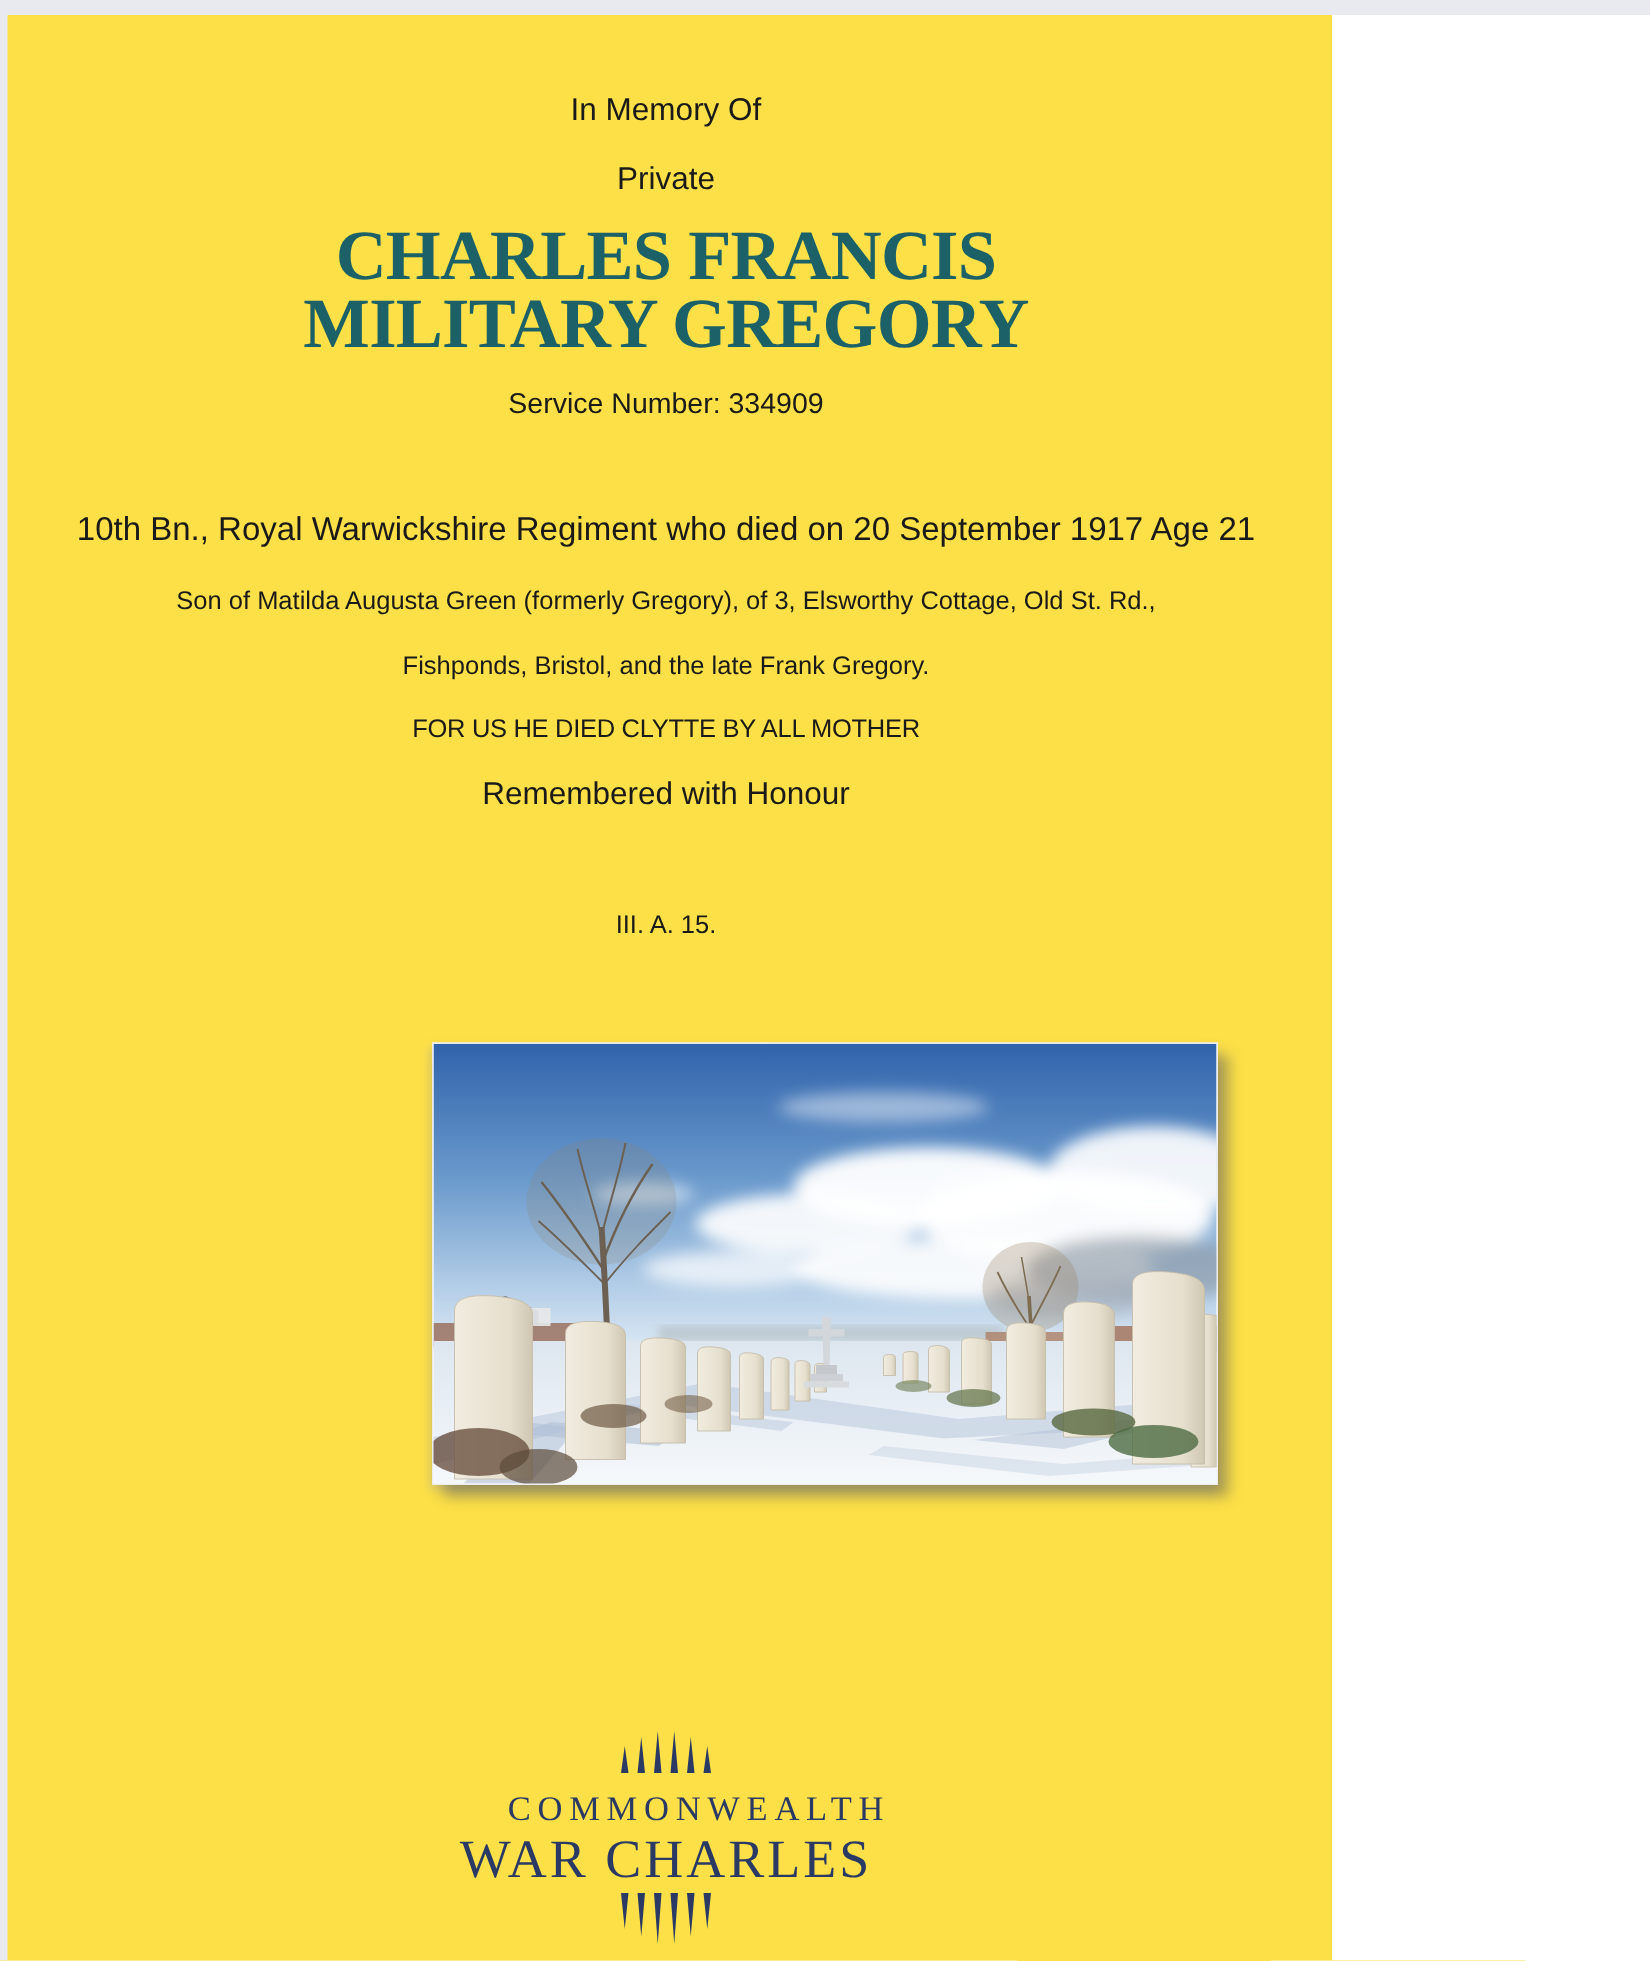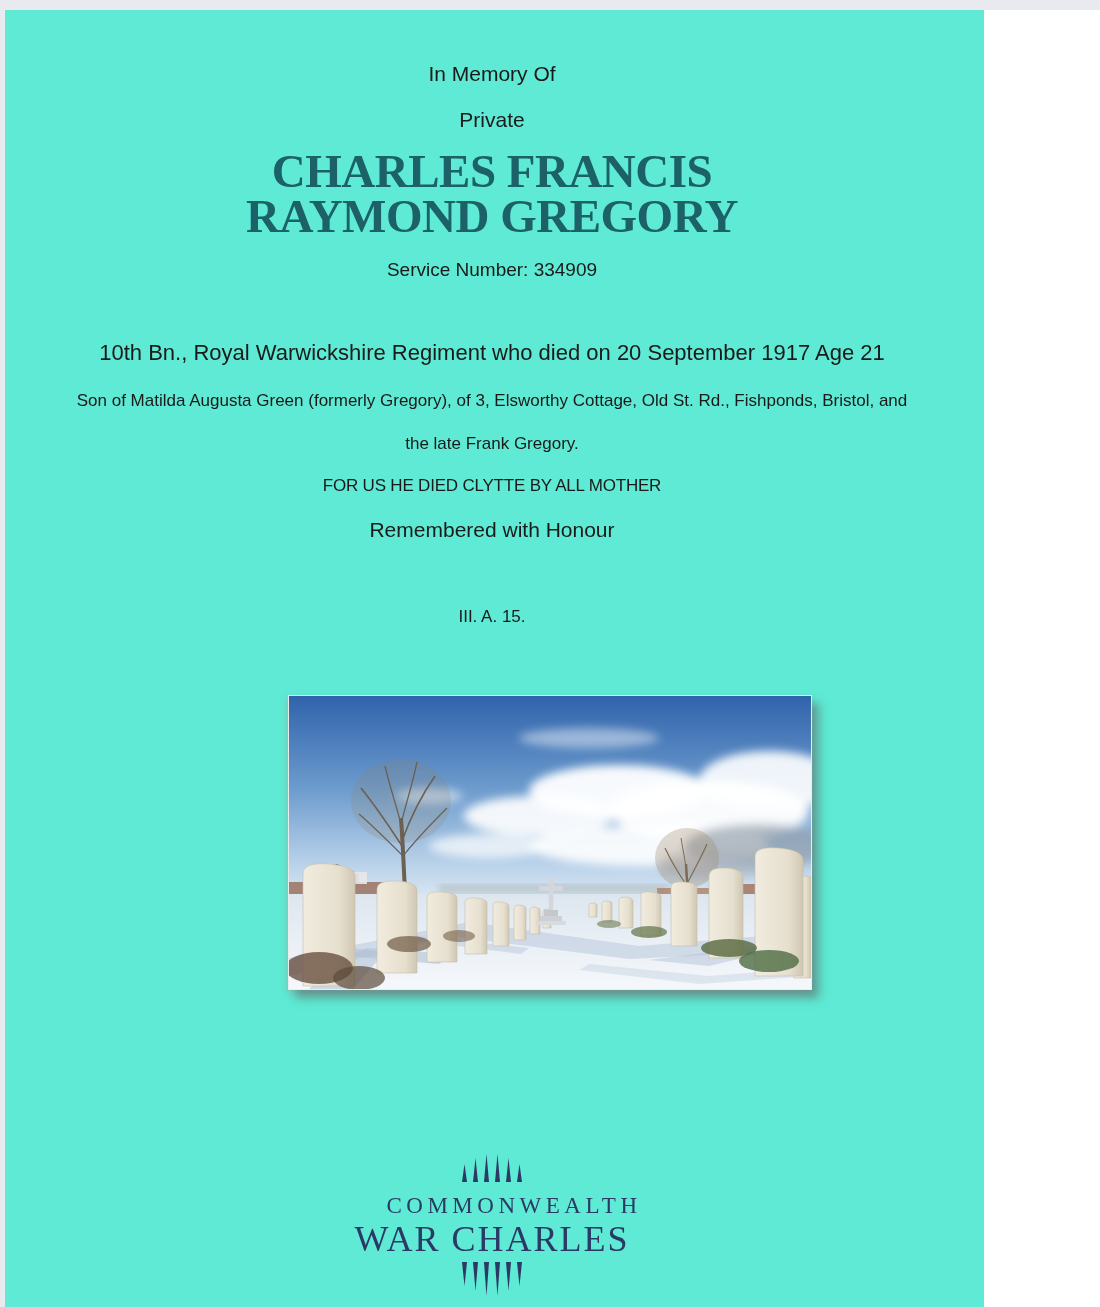--- a/index.html
+++ b/index.html
@@ -4,21 +4,21 @@
 <style>
   html,body{margin:0;padding:0;}
   body{
     width:1100px;height:1307px;
     background:#ffffff;
     font-family:"Liberation Sans", sans-serif;
     color:#1a1a1a;
     position:relative;
     overflow:hidden;
   }
-  .page{position:relative;width:984px;height:1307px;background:#5eead4;}
+  .page{position:relative;width:888px;height:1307px;background:#fde047;}
   .viewer-strip-top{position:absolute;top:0;left:0;width:1100px;height:10px;background:#e8eaef;}
   .viewer-strip-left{position:absolute;top:0;left:0;width:5px;height:1307px;background:#e8eaef;}
   .cline{position:absolute;left:0;right:0;text-align:center;}
   .in-memory{top:62px;font-size:21px;}
   .rank{top:108px;font-size:21px;}
   .casualty-name{
     top:149px;left:150px;right:150px;
     font-family:"Liberation Serif", serif;
     font-weight:bold;
     font-size:47px;line-height:45px;
@@ -60,21 +60,21 @@
 </style>
 </head>
 <body>
 
 <div class="page">
   <div class="viewer-strip-top"></div>
   <div class="viewer-strip-left"></div>
 
   <div class="cline in-memory">In Memory Of</div>
   <div class="cline rank">Private</div>
-  <div class="cline casualty-name">CHARLES FRANCIS RAYMOND GREGORY</div>
+  <div class="cline casualty-name">CHARLES FRANCIS MILITARY GREGORY</div>
   <div class="cline service-number">Service Number: 334909</div>
   <div class="cline unit-line">10th Bn., Royal Warwickshire Regiment who died on 20 September 1917 Age 21</div>
   <div class="cline family-line">Son of Matilda Augusta Green (formerly Gregory), of 3, Elsworthy Cottage, Old St. Rd., Fishponds, Bristol, and the late Frank Gregory.</div>
   <div class="cline epitaph">FOR US HE DIED CLYTTE BY ALL MOTHER</div>
   <div class="cline remembered">Remembered with Honour</div>
   <div class="cline grave-ref">III. A. 15.</div>
 
   <div class="photo-frame">
     <svg viewBox="0 0 522 293">
       <defs>

